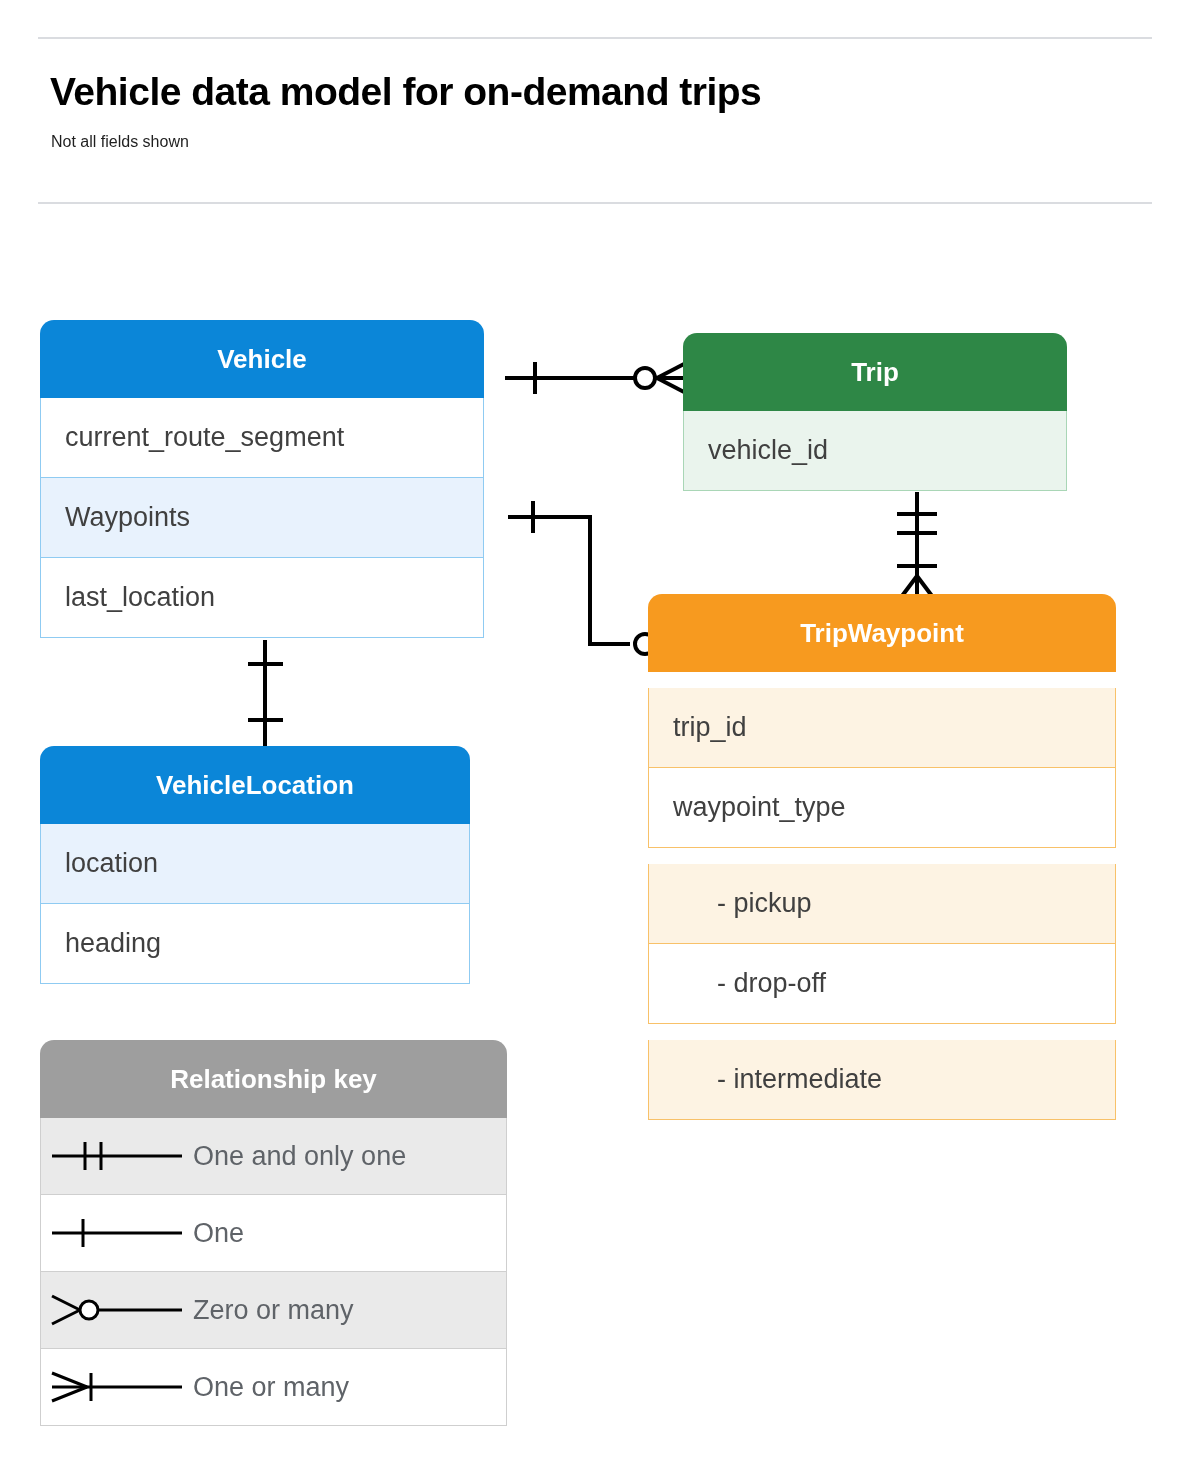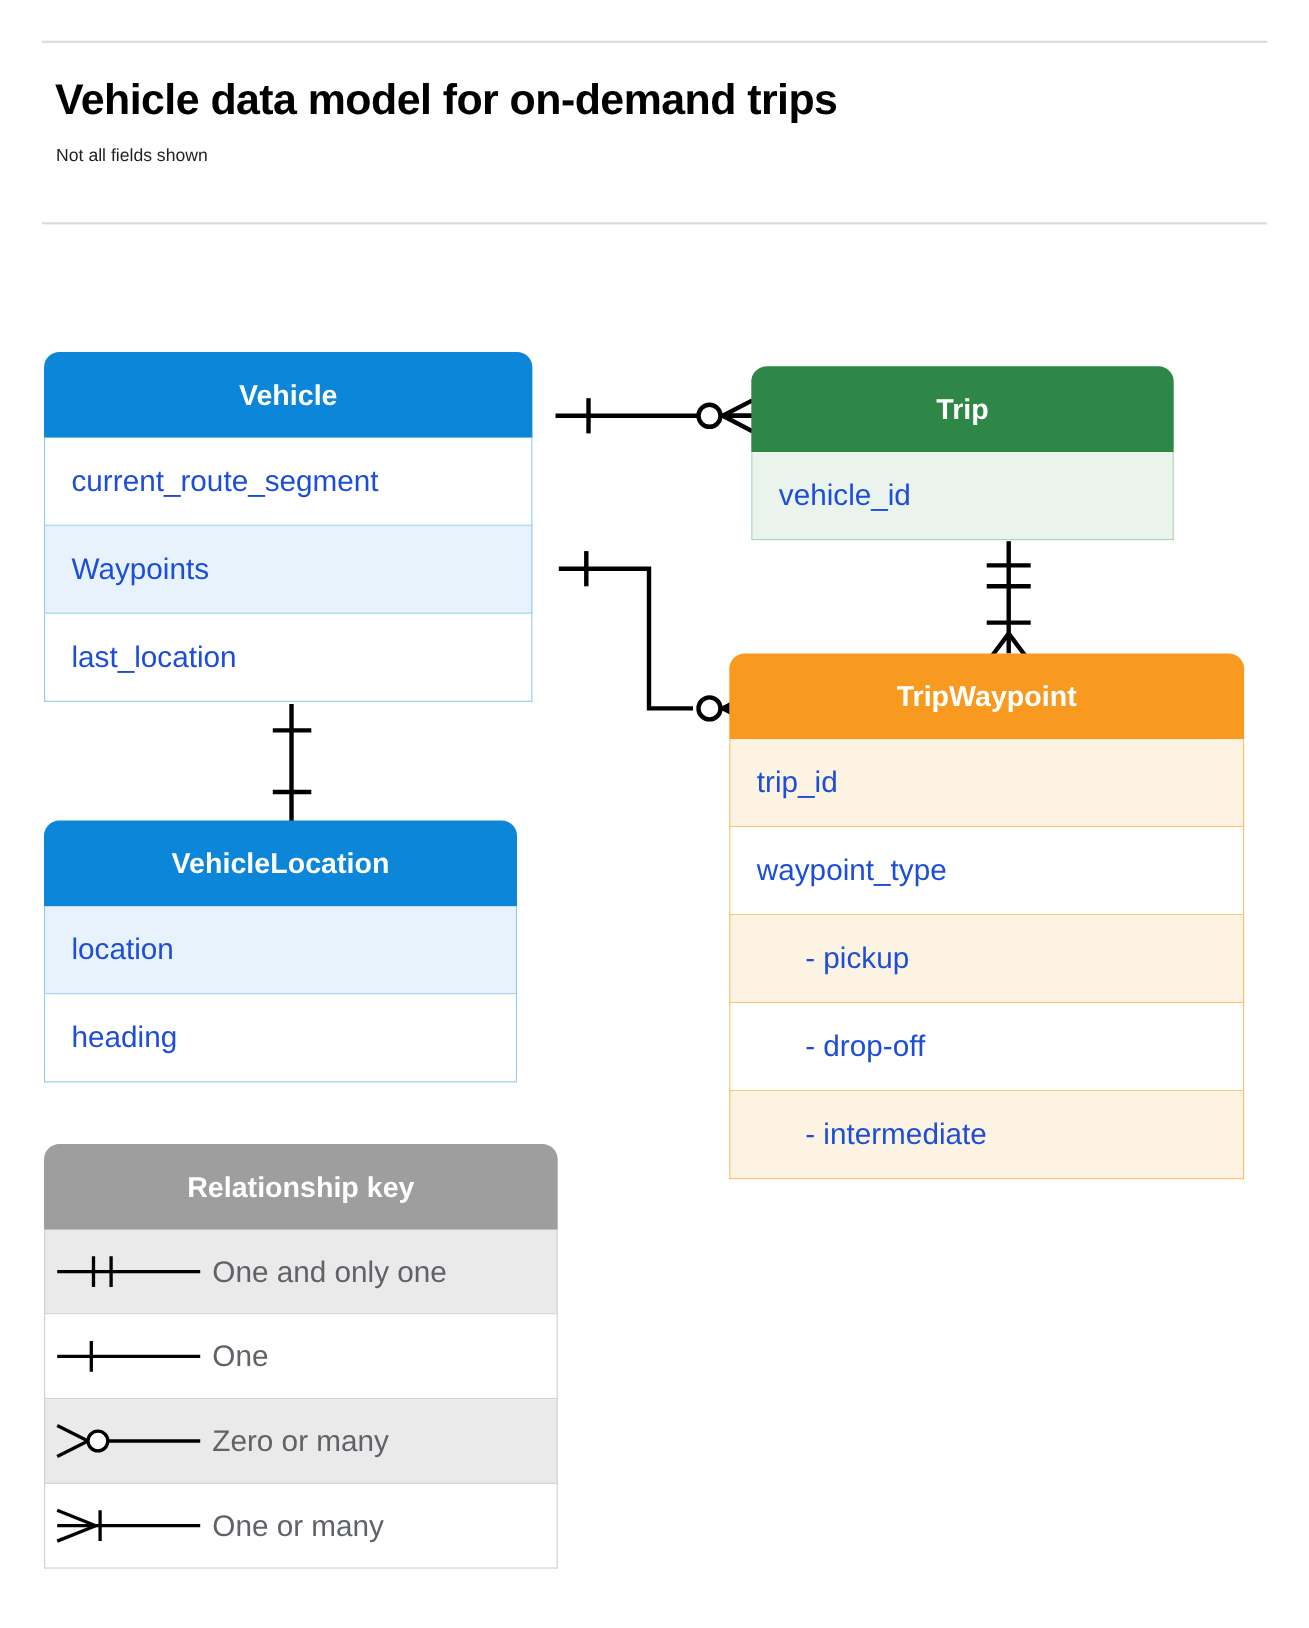--- a/index.html
+++ b/index.html
@@ -62,51 +62,51 @@
     font-size: 26px;
     font-weight: 700;
   }
   .entity-row {
     box-sizing: border-box;
     height: 80px;
     display: flex;
     align-items: center;
     padding-left: 24px;
     font-size: 27px;
-    color: #1d4ed8;
+    color: #404040;
     border-style: solid;
     border-width: 0 1.5px 1.5px 1.5px;
   }
   .entity-row.indent { padding-left: 68px; }
 
   
   .theme-blue .entity-header { background: #0b86d8; }
   .theme-blue .entity-row { border-color: #8fcbf2; }
   .theme-blue .entity-row.shade-a { background: #ffffff; }
   .theme-blue .entity-row.shade-b { background: #e8f2fd; }
 
   
   .theme-green .entity-header { background: #2e8746; }
   .theme-green .entity-row { border-color: #a9d6b6; }
   .theme-green .entity-row.shade-a { background: #eaf4ed; }
 
   
   .theme-orange .entity-header { background: #f79a1f; }
   .theme-orange .entity-row { border-color: #f8c169; }
-  .theme-orange .entity-row.shade-a { background: #fdf3e3; }
+  .theme-orange .entity-row.shade-a { background: #fdf3e3; margin-top: 16px; }
   .theme-orange .entity-row.shade-b { background: #ffffff; }
 
   
   .theme-grey .entity-header { background: #9e9e9e; }
 
   
   #entity-vehicle          { left: 40px;  top: 320px; width: 444px; }
   #entity-vehiclelocation  { left: 40px;  top: 746px; width: 430px; }
   #entity-trip             { left: 683px; top: 333px; width: 384px; }
-  #entity-tripwaypoint     { left: 663px; top: 594px; width: 468px; }
+  #entity-tripwaypoint     { left: 648px; top: 594px; width: 468px; }
   #legend-box              { left: 40px;  top: 1040px; width: 467px; }
 
   
   .legend-row {
     box-sizing: border-box;
     height: 77px;
     display: flex;
     align-items: center;
     border-style: solid;
     border-width: 0 1.5px 1.5px 1.5px;

